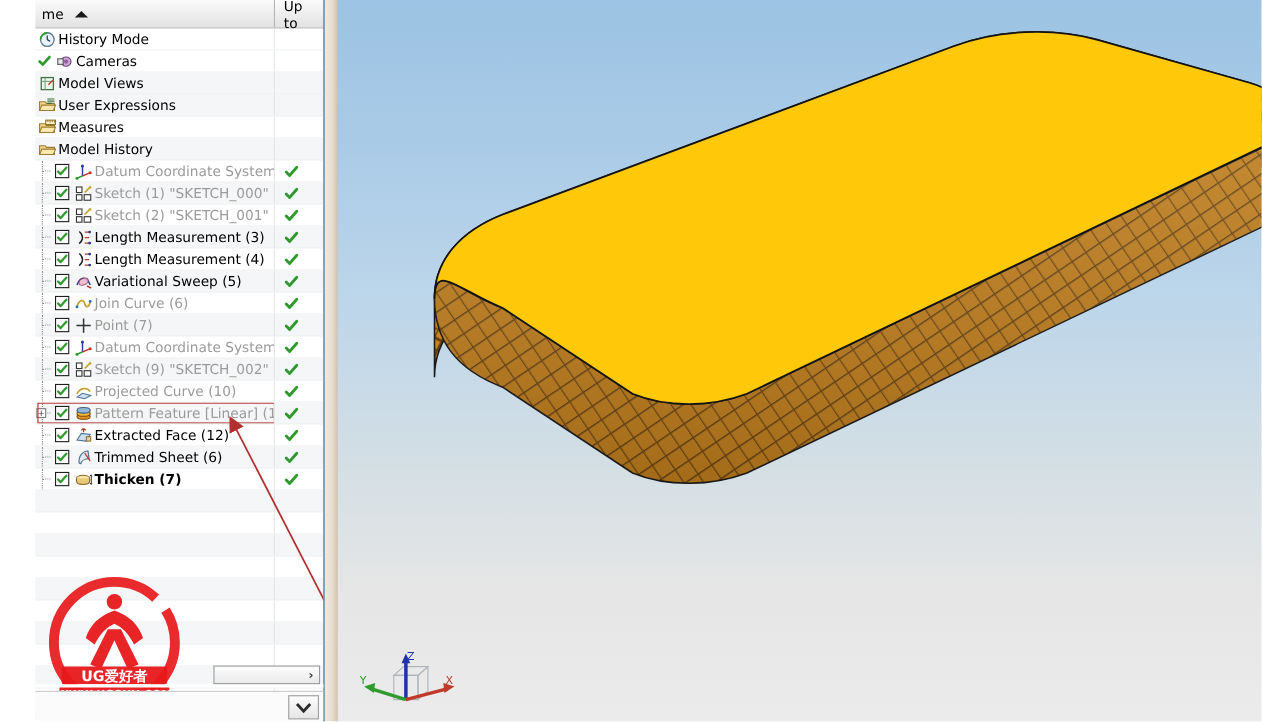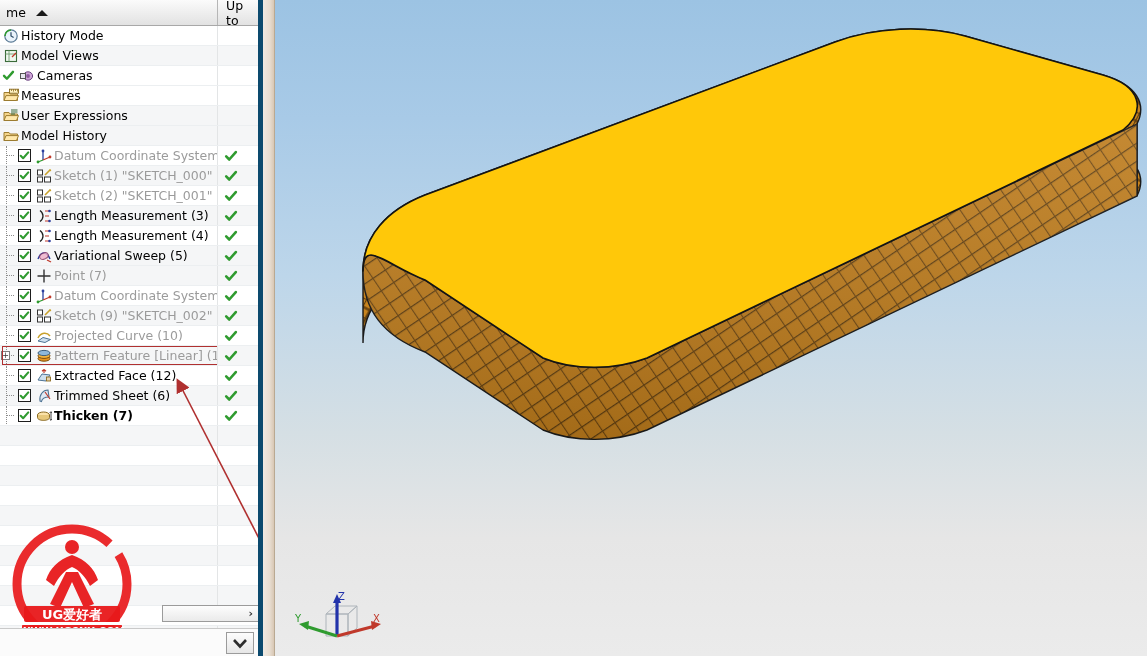--- a/index.html
+++ b/index.html
@@ -6,22 +6,22 @@
   body{
     width:1147px;height:656px;overflow:hidden;
     font-family:"DejaVu Sans","Liberation Sans",sans-serif;
     background:#ffffff;position:relative;
   }
   #app{position:absolute;inset:0;display:flex;}
 
   
   #nav-panel{
     position:relative;width:263px;height:656px;flex:0 0 263px;
-    background:#ffffff;border-right:5px solid #0c4a6e;
-    box-sizing:border-box;overflow:hidden;
+    background:#ffffff;border-right:1px solid #0c4a6e;
+    box-sizing:border-box;overflow:hidden;margin-left:32px;
   }
   
   .tree-header{
     display:flex;height:26px;box-sizing:border-box;
     background:linear-gradient(#fbfbfb,#ededed 55%,#e2e2e2);
     border-bottom:1px solid #a8a8a8;
     font-size:12.5px;color:#000;
   }
   .th-cell{
     display:flex;align-items:center;height:100%;box-sizing:border-box;
@@ -150,75 +150,75 @@
               <svg width="16" height="16" viewBox="0 0 16 16">
                 <circle cx="8" cy="8" r="6.2" fill="#eaf3fb" stroke="#5a7a95" stroke-width="1.2"></circle>
                 <path d="M8 4.3 L8 8 L10.6 9.6" stroke="#2b4a63" stroke-width="1.2" fill="none"></path>
                 <path d="M2 8 a6 6 0 0 1 6-6" stroke="#2f9b2f" stroke-width="1.6" fill="none"></path>
               </svg>
             </span>
             <span class="lbl">History Mode</span>
           </div>
           <div class="cell-upto"></div>
         </div>
+        <div class="trow plain">
+          <div class="cell-name">
+            <span class="okmark" style="flex: 0 0 14px;">
+              <svg width="13" height="13" viewBox="0 0 16 16">
+                <path d="M2.5 8.5 L6 12 L13.5 3.5" stroke="#2f9b2f" stroke-width="3" fill="none" stroke-linecap="round" stroke-linejoin="round"></path>
+              </svg>
+            </span>
+            <span class="ficon">
+              <svg width="16" height="16" viewBox="0 0 16 16">
+                <ellipse cx="9" cy="8" rx="4.6" ry="4.2" fill="#cfa5d8" stroke="#6b4480" stroke-width="1"></ellipse>
+                <rect x="1.5" y="5.5" width="5" height="5" fill="#e7e7ef" stroke="#555" stroke-width="1"></rect>
+                <circle cx="9" cy="8" r="1.9" fill="#8e5ca0"></circle>
+              </svg>
+            </span>
+            <span class="lbl">Cameras</span>
+          </div>
+          <div class="cell-upto"></div>
+        </div>
         <div class="trow alt">
           <div class="cell-name">
             <span class="ficon">
               <svg width="16" height="16" viewBox="0 0 16 16">
                 <rect x="2.5" y="2.5" width="11" height="11" fill="#eef7ee" stroke="#3a6b3a" stroke-width="1.1"></rect>
                 <path d="M2.5 6 H13.5 M6 2.5 V13.5" stroke="#6f9c6f" stroke-width="0.9"></path>
                 <path d="M9 9 L13 5" stroke="#c0392b" stroke-width="1.2"></path>
               </svg>
             </span>
             <span class="lbl">Model Views</span>
           </div>
           <div class="cell-upto"></div>
         </div>
-        <div class="trow plain">
-          <div class="cell-name">
-            <span class="okmark" style="flex: 0 0 14px;">
-              <svg width="13" height="13" viewBox="0 0 16 16">
-                <path d="M2.5 8.5 L6 12 L13.5 3.5" stroke="#2f9b2f" stroke-width="3" fill="none" stroke-linecap="round" stroke-linejoin="round"></path>
-              </svg>
-            </span>
-            <span class="ficon">
-              <svg width="16" height="16" viewBox="0 0 16 16">
-                <ellipse cx="9" cy="8" rx="4.6" ry="4.2" fill="#cfa5d8" stroke="#6b4480" stroke-width="1"></ellipse>
-                <rect x="1.5" y="5.5" width="5" height="5" fill="#e7e7ef" stroke="#555" stroke-width="1"></rect>
-                <circle cx="9" cy="8" r="1.9" fill="#8e5ca0"></circle>
-              </svg>
-            </span>
-            <span class="lbl">Cameras</span>
+        <div class="trow alt">
+          <div class="cell-name">
+            <span class="ficon">
+              <svg width="16" height="16" viewBox="0 0 16 16">
+                <path d="M1 4.5 H6 L7.2 6 H14.5 V12.5 H1 Z" fill="#f5d58a" stroke="#9c7c30" stroke-width="1"></path>
+                <path d="M1 12.5 L3 7.6 H15.5 L13.5 12.5 Z" fill="#ffe8ac" stroke="#9c7c30" stroke-width="1"></path>
+                <path d="M8 2 H14.5 M8 4 H14.5 M8 6 H12" stroke="#3a6b3a" stroke-width="1.1"></path>
+              </svg>
+            </span>
+            <span class="lbl">User Expressions</span>
           </div>
           <div class="cell-upto"></div>
         </div>
         <div class="trow plain">
           <div class="cell-name">
             <span class="ficon">
               <svg width="16" height="16" viewBox="0 0 16 16">
                 <path d="M1 4.5 H6 L7.2 6 H14.5 V12.5 H1 Z" fill="#f5d58a" stroke="#9c7c30" stroke-width="1"></path>
                 <path d="M1 12.5 L3 7.6 H15.5 L13.5 12.5 Z" fill="#ffe8ac" stroke="#9c7c30" stroke-width="1"></path>
                 <rect x="6.5" y="1.2" width="9" height="4" fill="#fff3c4" stroke="#8a6a20" stroke-width="0.9"></rect>
                 <path d="M8.5 1.2 V3 M10.5 1.2 V3.6 M12.5 1.2 V3 M14.5 1.2 V3.6" stroke="#8a6a20" stroke-width="0.8"></path>
               </svg>
             </span>
             <span class="lbl">Measures</span>
-          </div>
-          <div class="cell-upto"></div>
-        </div>
-        <div class="trow alt">
-          <div class="cell-name">
-            <span class="ficon">
-              <svg width="16" height="16" viewBox="0 0 16 16">
-                <path d="M1 4.5 H6 L7.2 6 H14.5 V12.5 H1 Z" fill="#f5d58a" stroke="#9c7c30" stroke-width="1"></path>
-                <path d="M1 12.5 L3 7.6 H15.5 L13.5 12.5 Z" fill="#ffe8ac" stroke="#9c7c30" stroke-width="1"></path>
-                <path d="M8 2 H14.5 M8 4 H14.5 M8 6 H12" stroke="#3a6b3a" stroke-width="1.1"></path>
-              </svg>
-            </span>
-            <span class="lbl">User Expressions</span>
           </div>
           <div class="cell-upto"></div>
         </div>
         <div class="trow alt">
           <div class="cell-name">
             <span class="ficon">
               <svg width="16" height="16" viewBox="0 0 16 16">
                 <path d="M1 4.5 H6 L7.2 6 H14.5 V12.5 H1 Z" fill="#f5d58a" stroke="#9c7c30" stroke-width="1"></path>
                 <path d="M1 12.5 L3 7.6 H15.5 L13.5 12.5 Z" fill="#ffe8ac" stroke="#9c7c30" stroke-width="1"></path>
               </svg>
@@ -370,20 +370,45 @@
               </svg>
             </span>
             <span class="ficon">
               <svg width="16" height="16" viewBox="0 0 16 16">
                 <path d="M2 11 C5 3 11 3 14 11" stroke="#2b3e9e" stroke-width="1.4" fill="none"></path>
                 <ellipse cx="8" cy="8" rx="4.5" ry="3" fill="#f0b0c8" stroke="#8d3a62" stroke-width="1" opacity="0.8" transform="rotate(-25 8 8)"></ellipse>
                 <path d="M11 12 L15 14" stroke="#c0392b" stroke-width="1.3"></path>
               </svg>
             </span>
             <span class="lbl">Variational Sweep (5)</span>
+          </div>
+          <div class="cell-upto">
+            <span class="okmark">
+              <svg width="14" height="14" viewBox="0 0 16 16">
+                <path d="M2.5 8.5 L6 12 L13.5 3.5" stroke="#2f9b2f" stroke-width="3" fill="none" stroke-linecap="round" stroke-linejoin="round"></path>
+              </svg>
+            </span>
+          </div>
+        </div>
+        <div class="trow plain">
+          <div class="cell-name">
+            <span class="indent"></span>
+            <span class="cbox">
+              <svg width="11" height="11" viewBox="0 0 16 16">
+                <path d="M2.5 8.5 L6 12 L13.5 3.5" stroke="#2f9b2f" stroke-width="3" fill="none" stroke-linecap="round" stroke-linejoin="round"></path>
+              </svg>
+            </span>
+            <span class="ficon">
+              <svg width="16" height="16" viewBox="0 0 16 16">
+                <path d="M2 11 C4 4 8 4 9 8 C10 12 13 12 14 6" stroke="#c8a12c" stroke-width="1.6" fill="none"></path>
+                <circle cx="2" cy="11" r="1.3" fill="#2b6fb0"></circle>
+                <circle cx="14" cy="6" r="1.3" fill="#2b6fb0"></circle>
+              </svg>
+            </span>
+            <span class="lbl dim">Join Curve (6)</span>
           </div>
           <div class="cell-upto">
             <span class="okmark">
               <svg width="14" height="14" viewBox="0 0 16 16">
                 <path d="M2.5 8.5 L6 12 L13.5 3.5" stroke="#2f9b2f" stroke-width="3" fill="none" stroke-linecap="round" stroke-linejoin="round"></path>
               </svg>
             </span>
           </div>
         </div>
         <div class="trow alt">

